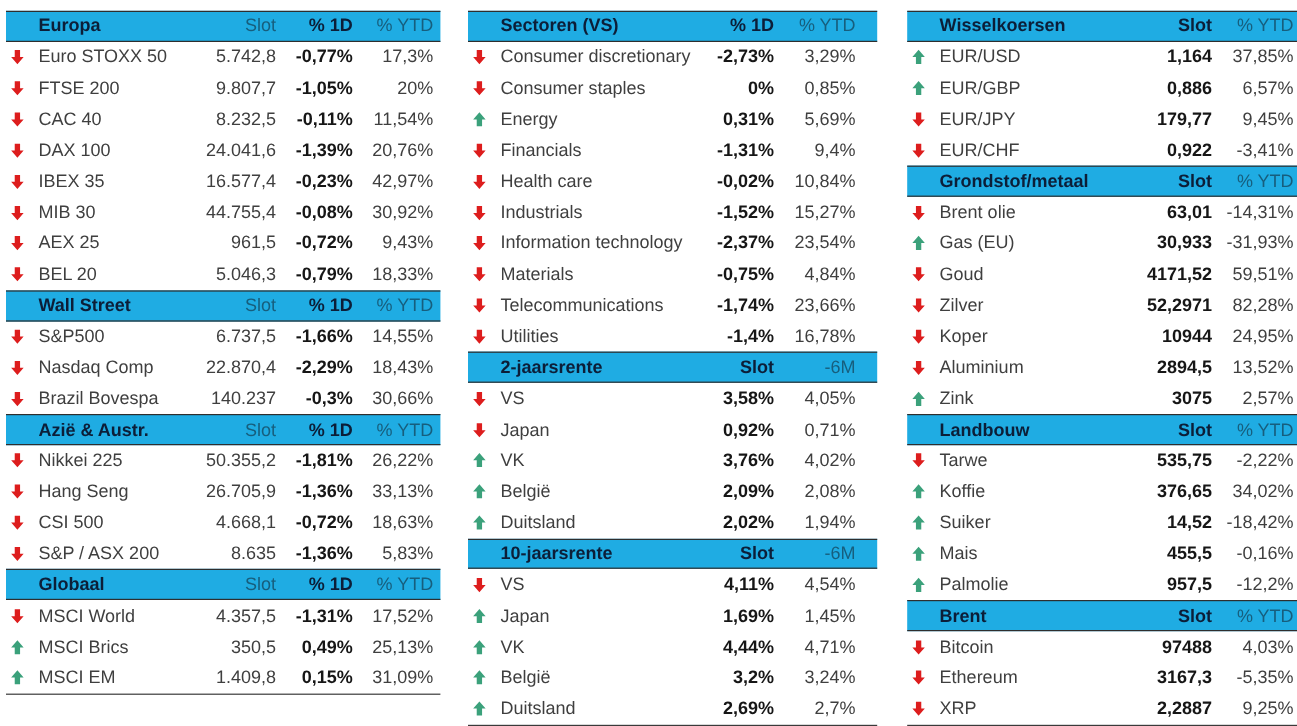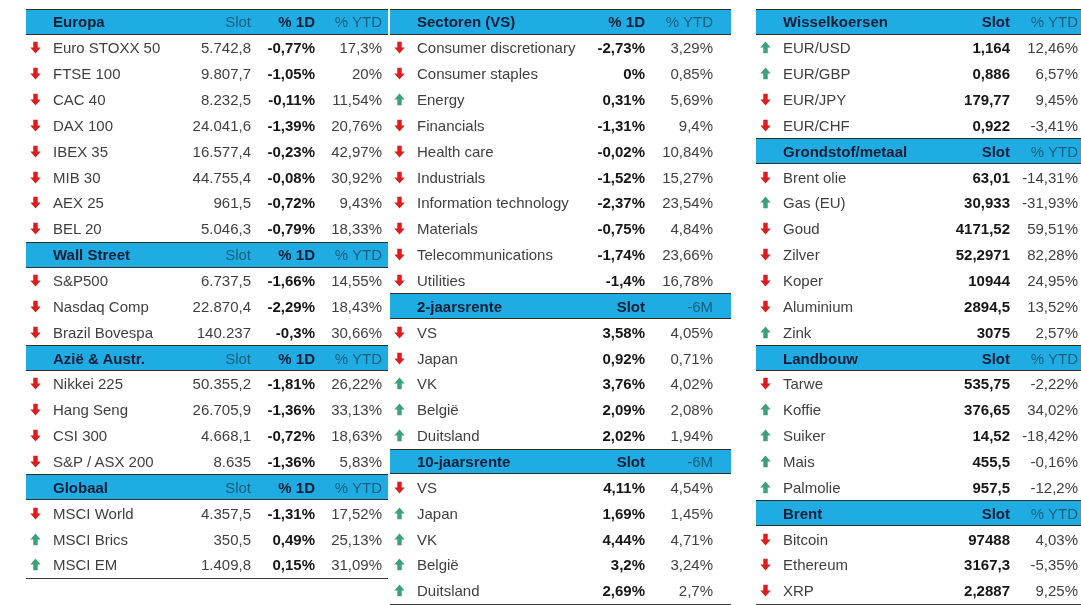--- a/index.html
+++ b/index.html
@@ -1,19 +1,19 @@
 <!DOCTYPE html>
 <html><head>
 <meta charset="utf-8">
 <style>
   html,body{margin:0;padding:0;background:#ffffff;}
   body{width:1081px;height:605px;font-family:"Liberation Sans","DejaVu Sans",sans-serif;-webkit-font-smoothing:antialiased;}
   #board{position:relative;width:1081px;height:605px;overflow:hidden;background:#ffffff;}
   .mtable{position:absolute;top:9px;border-bottom:1px solid #3a3a3a;background:#ffffff;}
-  .t-left{left:26px;width:362px;}
+  .t-left{left:5px;width:362px;}
   .t-mid{left:390px;width:341px;}
   .t-right{left:756px;width:328px;}
   .row{display:grid;height:25.87px;align-items:center;box-sizing:border-box;font-size:15px;line-height:1;}
   .t-left .row{grid-template-columns:27px minmax(0,1fr) 78px 64px 67px;padding-right:6px;}
   .t-mid  .row{grid-template-columns:27px minmax(0,1fr) 75px 68px;padding-right:18px;}
   .t-right .row{grid-template-columns:27px minmax(0,1fr) 90px 68px;padding-right:6px;}
   .cell{white-space:nowrap;}
   .name{color:#3f3f3f;text-align:left;}
   .val{text-align:right;color:#3f3f3f;font-variant-numeric:tabular-nums;}
   
@@ -50,21 +50,21 @@
         <div class="cell val col-slot">5.742,8</div>
         <div class="cell val col-d1">-0,77%</div>
         <div class="cell val col-ytd">17,3%</div>
       </div>
       <div class="row drow">
         <div class="acell">
           <svg class="arr down" viewBox="0 0 14 14">
             <path d="M4.6 0.8 H9.4 V7 H12.6 L7 13.4 L1.4 7 H4.6 Z"></path>
           </svg>
         </div>
-        <div class="cell name">FTSE 100</div>
+        <div class="cell name">FTSE 200</div>
         <div class="cell val col-slot">9.807,7</div>
         <div class="cell val col-d1">-1,05%</div>
         <div class="cell val col-ytd">20%</div>
       </div>
       <div class="row drow">
         <div class="acell">
           <svg class="arr down" viewBox="0 0 14 14">
             <path d="M4.6 0.8 H9.4 V7 H12.6 L7 13.4 L1.4 7 H4.6 Z"></path>
           </svg>
         </div>
@@ -196,21 +196,21 @@
         <div class="cell val col-slot">26.705,9</div>
         <div class="cell val col-d1">-1,36%</div>
         <div class="cell val col-ytd">33,13%</div>
       </div>
       <div class="row drow">
         <div class="acell">
           <svg class="arr down" viewBox="0 0 14 14">
             <path d="M4.6 0.8 H9.4 V7 H12.6 L7 13.4 L1.4 7 H4.6 Z"></path>
           </svg>
         </div>
-        <div class="cell name">CSI 300</div>
+        <div class="cell name">CSI 500</div>
         <div class="cell val col-slot">4.668,1</div>
         <div class="cell val col-d1">-0,72%</div>
         <div class="cell val col-ytd">18,63%</div>
       </div>
       <div class="row drow">
         <div class="acell">
           <svg class="arr down" viewBox="0 0 14 14">
             <path d="M4.6 0.8 H9.4 V7 H12.6 L7 13.4 L1.4 7 H4.6 Z"></path>
           </svg>
         </div>
@@ -488,21 +488,21 @@
         <div class="cell val col-ytd">% YTD</div>
       </div>
       <div class="row drow">
         <div class="acell">
           <svg class="arr up" viewBox="0 0 14 14">
             <path d="M4.6 13.2 H9.4 V7 H12.6 L7 0.6 L1.4 7 H4.6 Z"></path>
           </svg>
         </div>
         <div class="cell name">EUR/USD</div>
         <div class="cell val col-slot">1,164</div>
-        <div class="cell val col-ytd">12,46%</div>
+        <div class="cell val col-ytd">37,85%</div>
       </div>
       <div class="row drow">
         <div class="acell">
           <svg class="arr up" viewBox="0 0 14 14">
             <path d="M4.6 13.2 H9.4 V7 H12.6 L7 0.6 L1.4 7 H4.6 Z"></path>
           </svg>
         </div>
         <div class="cell name">EUR/GBP</div>
         <div class="cell val col-slot">0,886</div>
         <div class="cell val col-ytd">6,57%</div>

